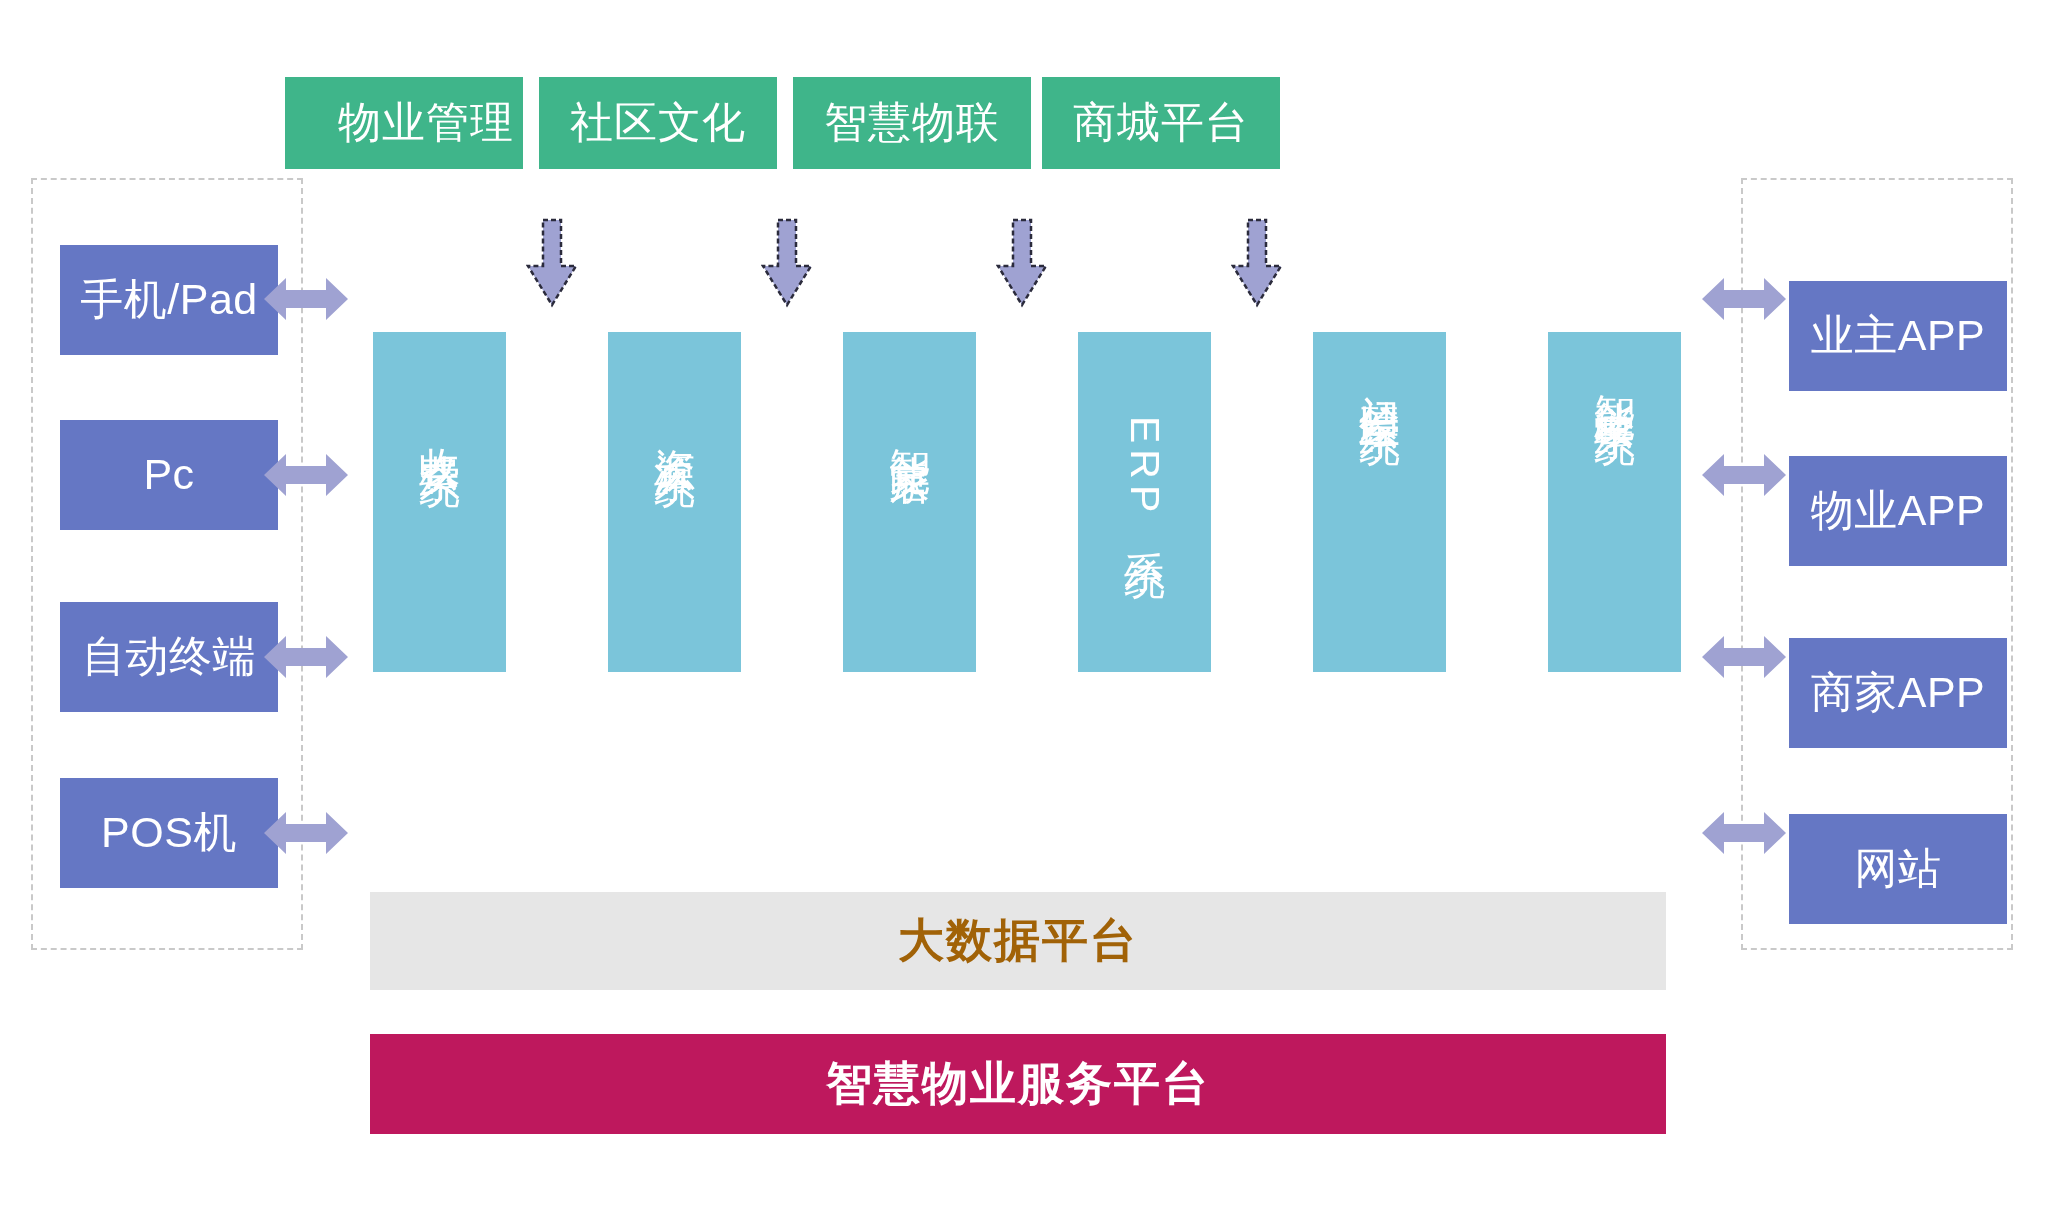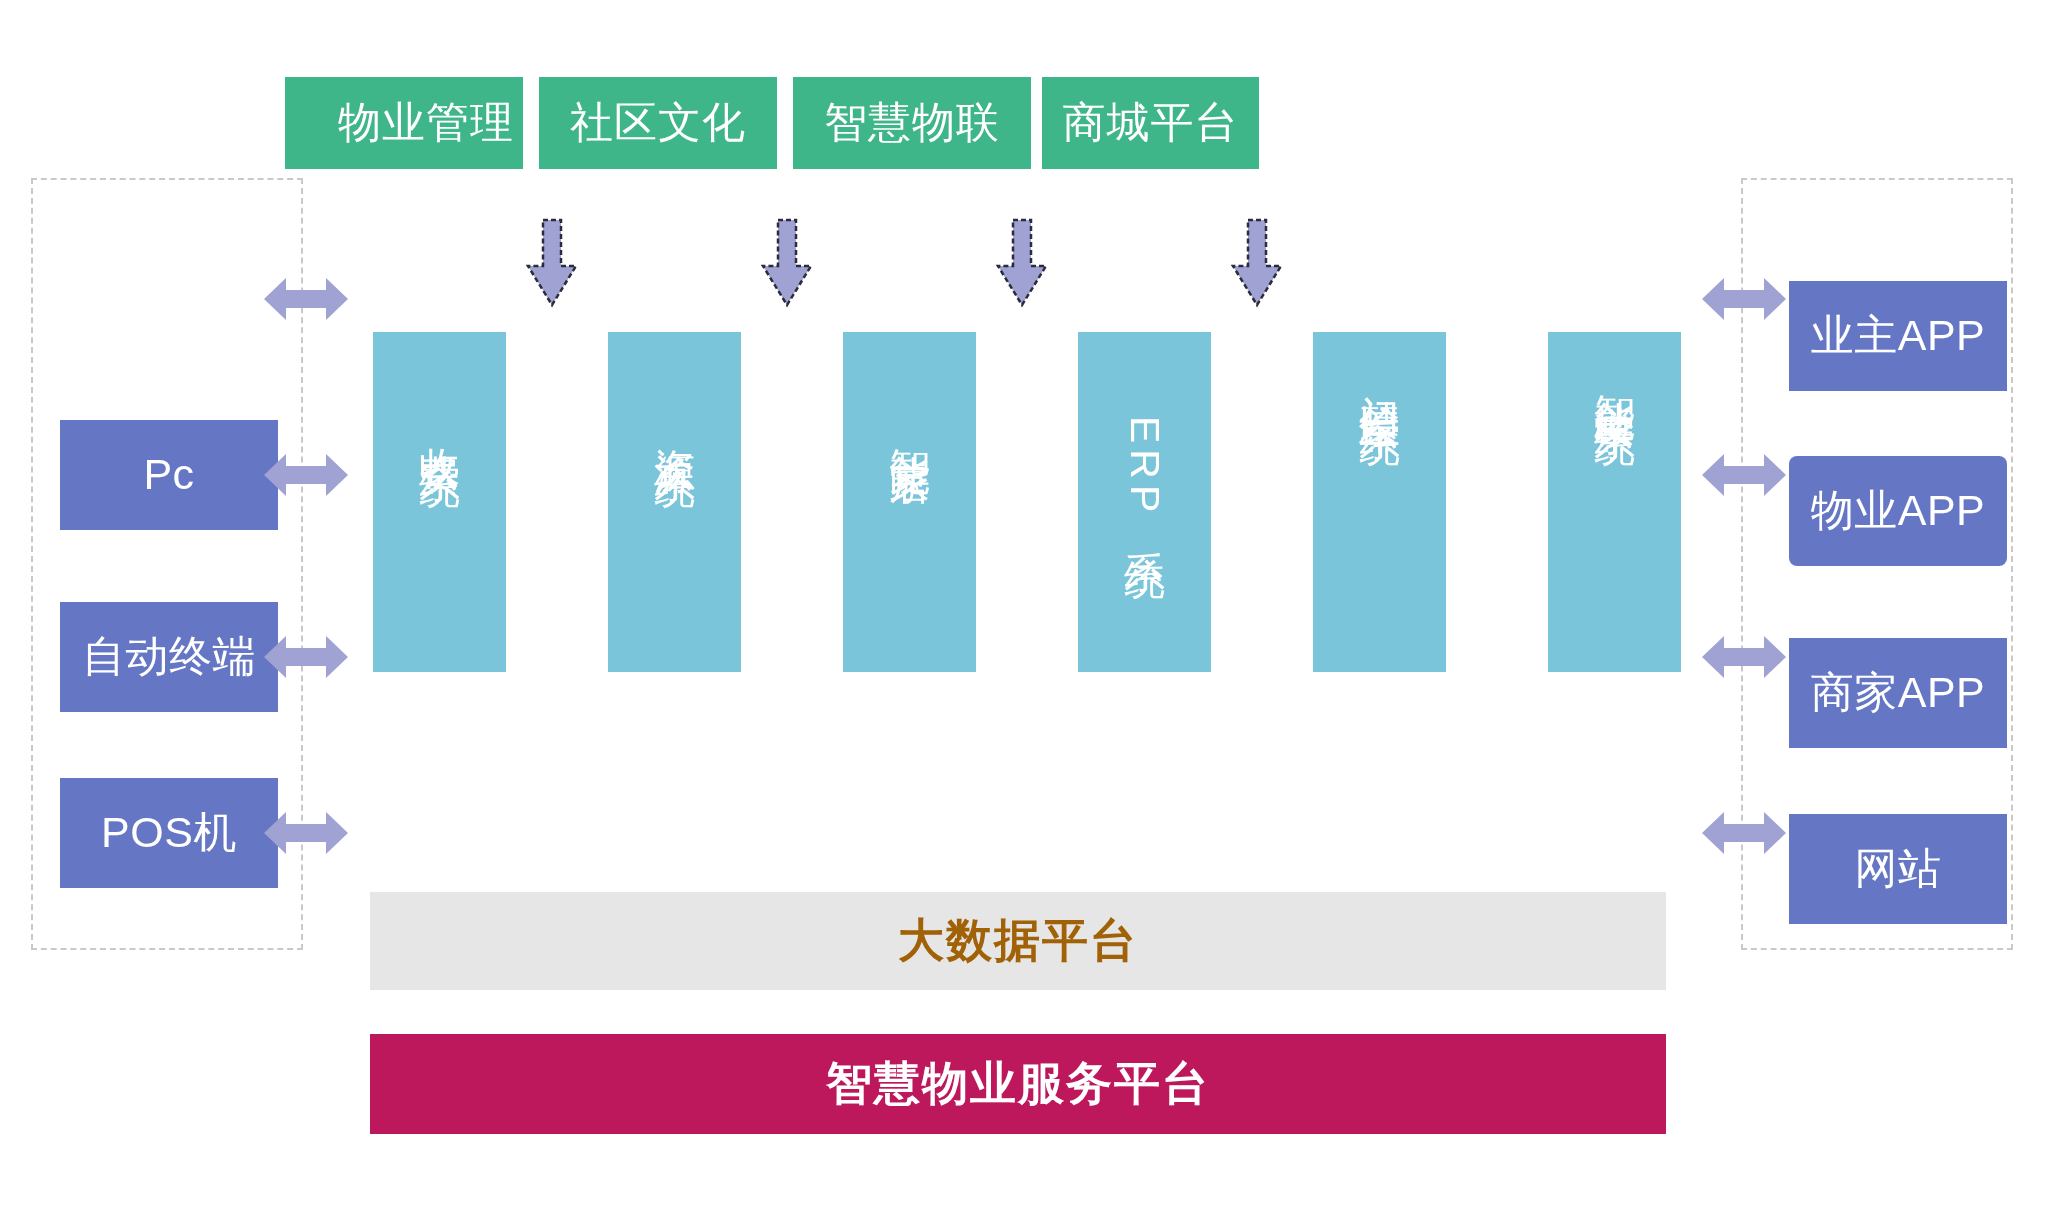--- a/index.html
+++ b/index.html
@@ -141,21 +141,21 @@
 
   <div class="box green-box" style="left:285px;width:238px;padding-left:44px;">
     <span>物业管理</span>
   </div>
   <div class="box green-box" style="left:539px;width:238px;">
     <span>社区文化</span>
   </div>
   <div class="box green-box" style="left:793px;width:238px;">
     <span>智慧物联</span>
   </div>
-  <div class="box green-box" style="left:1042px;width:217px;">
+  <div class="box green-box" style="left:1042px;width:238px;">
     <span>商城平台</span>
   </div>
 
   <div class="arrow-down" style="left:526px;">
     <svg viewBox="0 0 52 90">
         <polygon points="17,2 35,2 35,48 50,48 26,87 2,48 17,48" fill="#9fa2d2" stroke="#2b2b3c" stroke-width="2.5" stroke-dasharray="5,3"></polygon>
       </svg>
   </div>
   <div class="arrow-down" style="left:761px;">
     <svg viewBox="0 0 52 90">
@@ -185,34 +185,37 @@
   <div class="sys-col" style="left:1078px;">
     <span class="vlabel latin" style="top:84px;">ERP系统</span>
   </div>
   <div class="sys-col" style="left:1313px;">
     <span class="vlabel" style="top:30px;">门禁停车系统</span>
   </div>
   <div class="sys-col" style="left:1548px;">
     <span class="vlabel" style="top:30px;">智能楼宇系统</span>
   </div>
 
+  <div class="box device-box device-left" style="top:245px;">
+    <span>手机/Pad</span>
+  </div>
   <div class="box device-box device-left" style="top:420px;">
     <span>Pc</span>
   </div>
   <div class="box device-box device-left" style="top:602px;">
     <span>自动终端</span>
   </div>
   <div class="box device-box device-left" style="top:778px;">
     <span>POS机</span>
   </div>
 
   <div class="box device-box device-right" style="top:245px;">
     <span>业主APP</span>
   </div>
-  <div class="box device-box device-right" style="top:420px;border-radius:8px;">
+  <div class="box device-box device-right" style="top:420px;">
     <span>物业APP</span>
   </div>
   <div class="box device-box device-right" style="top:602px;">
     <span>商家APP</span>
   </div>
   <div class="box device-box device-right" style="top:778px;justify-content:center;">
     <span>网站</span>
   </div>
 
   <div class="arrow-double" style="left:262px;top:272px;">

